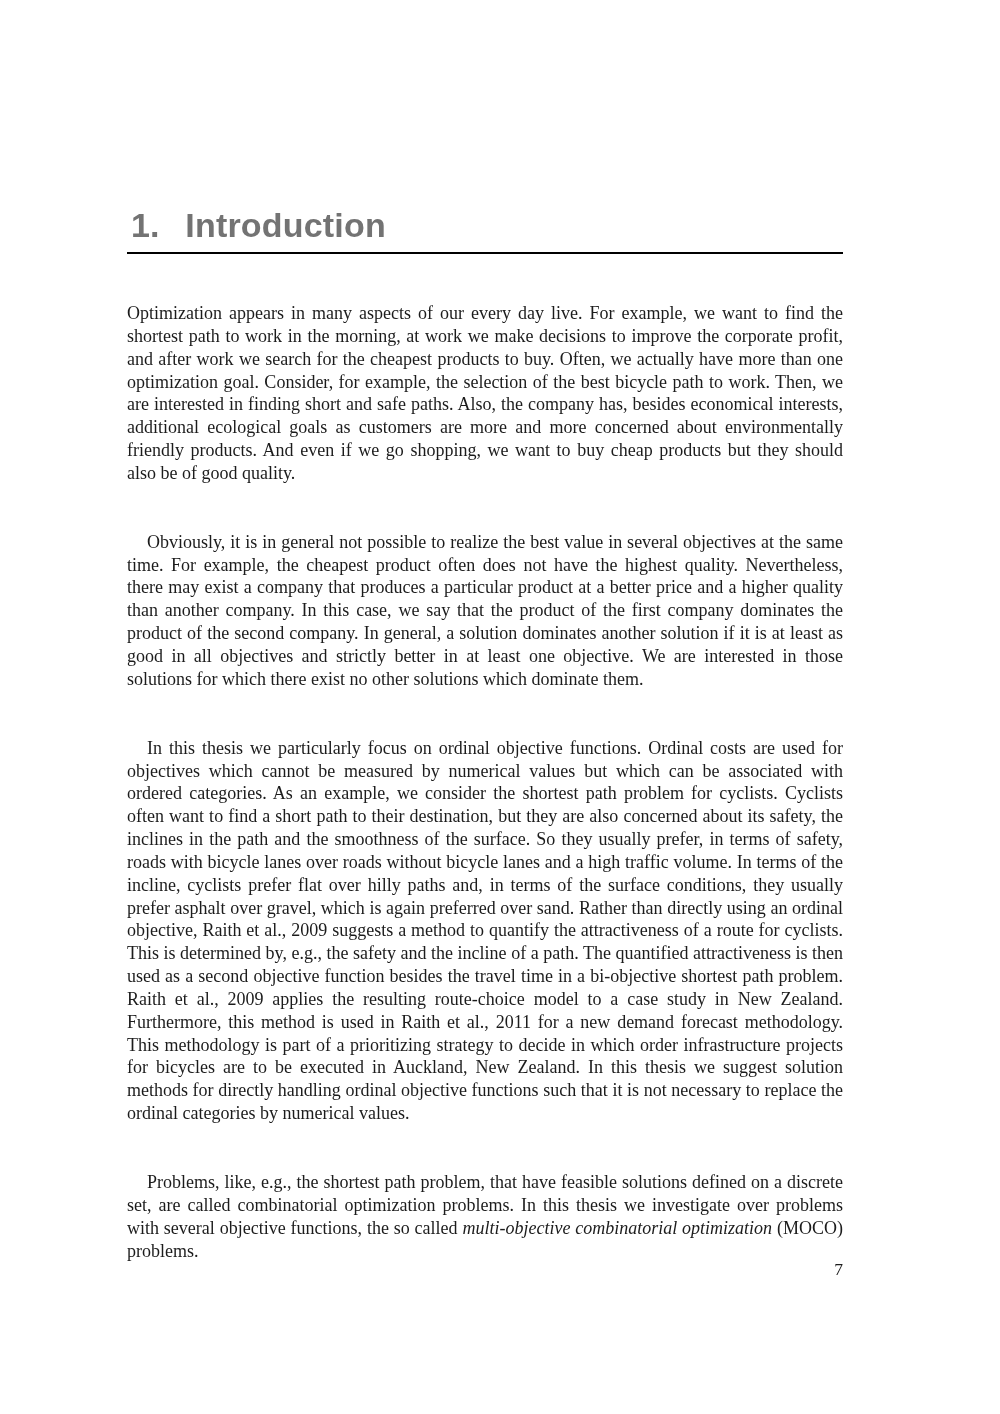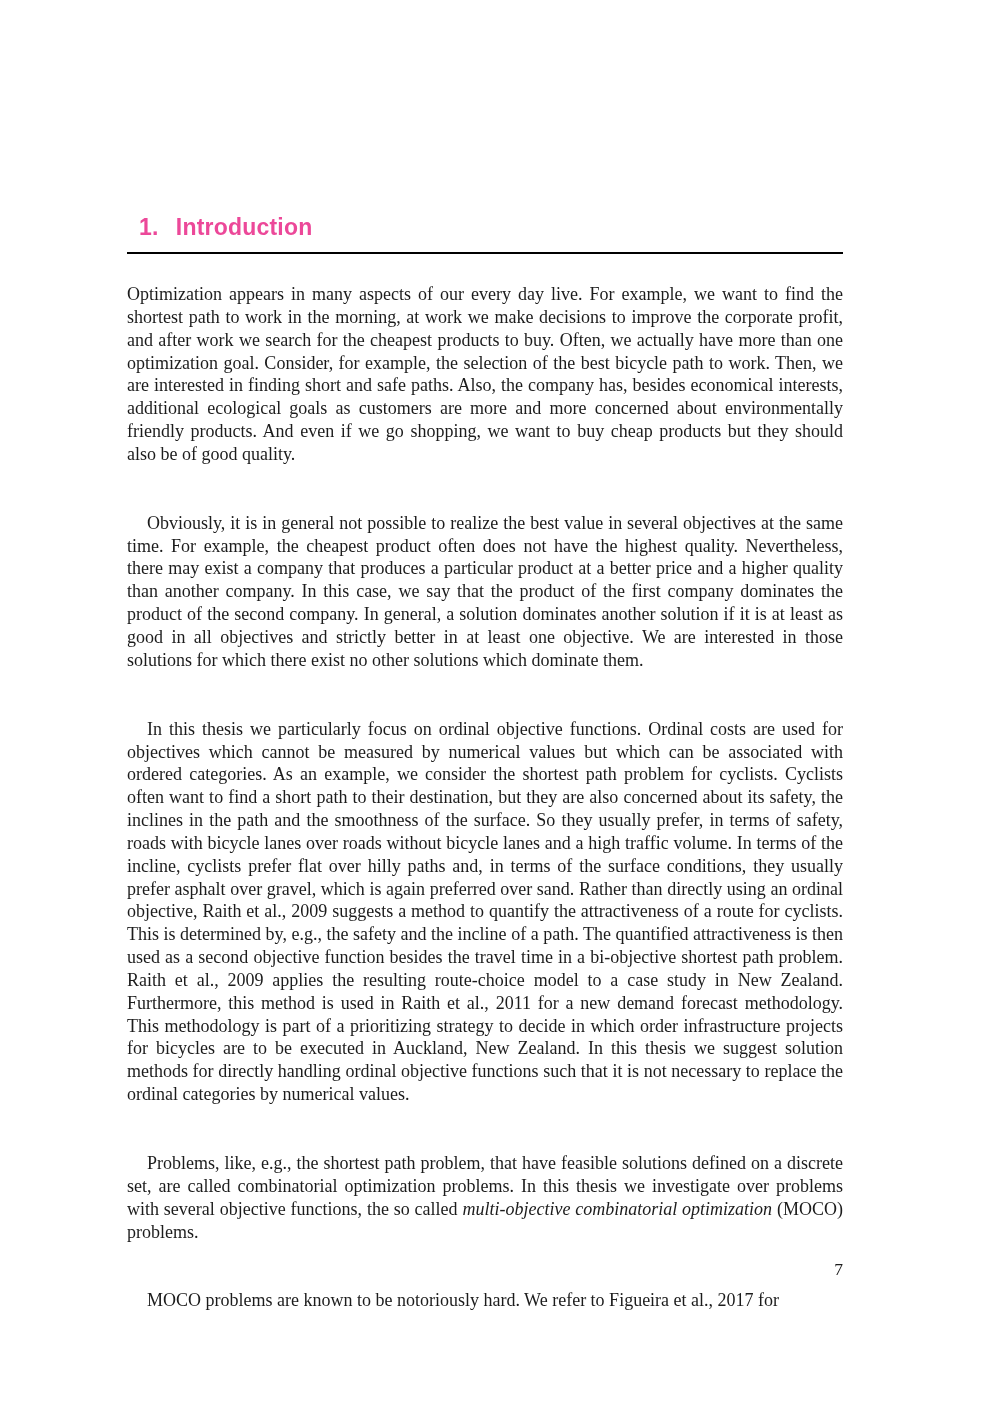--- a/index.html
+++ b/index.html
@@ -14,44 +14,44 @@
     background: #ffffff;
     overflow: hidden;
     font-family: "Liberation Serif", serif;
     color: #1c1c1c;
   }
   .chapter-heading {
     position: absolute;
     top: 203px;
     left: 127px;
     width: 716px;
-    margin: 12px;
+    margin: 4px;
     font-family: "Liberation Sans", sans-serif;
     font-weight: 700;
-    font-size: 23px;
+    font-size: 34px;
     letter-spacing: 0.2px;
-    color: #ec4899;
+    color: #737373;
     line-height: 1.1;
   }
   .chapter-number {
     margin-right: 0.75em;
   }
   .heading-rule {
     position: absolute;
     top: 252px;
     left: 127px;
     width: 716px;
     height: 0;
     border: none;
     border-top: 2.4px solid #000000;
     margin: 0;
   }
   .body-text {
     position: absolute;
-    top: 283px;
+    top: 302px;
     left: 127px;
     width: 716px;
     font-size: 18px;
     line-height: 22.85px;
     text-align: justify;
     font-family: Liberation Serif, serif;
   }
   .body-text p {
     margin: 0;
     padding: 0;
@@ -82,18 +82,17 @@
     <span class="chapter-number">1.</span><span>Introduction</span>
   </h1>
 
   <hr class="heading-rule">
 
   <div class="body-text">
       <p><span>Optimization appears in many aspects of our every day live. For example, we want to find the shortest path to work in the morning, at work we make decisions to improve the corporate profit, and after work we search for the cheapest products to buy. Often, we actually have more than one optimization goal. Consider, for example, the selection of the best bicycle path to work. Then, we are interested in finding short and safe paths. Also, the company has, besides economical interests, additional ecological goals as customers are more and more concerned about environmentally friendly products. And even if we go shopping, we want to buy cheap products but they should also be of good quality.</span></p>
       <p class="indent"><span>Obviously, it is in general not possible to realize the best value in several objectives at the same time. For example, the cheapest product often does not have the highest quality. Nevertheless, there may exist a company that produces a particular product at a better price and a higher quality than another company. In this case, we say that the product of the first company dominates the product of the second company. In general, a solution dominates another solution if it is at least as good in all objectives and strictly better in at least one objective. We are interested in those solutions for which there exist no other solutions which dominate them.</span></p>
       <p class="indent"><span>In this thesis we particularly focus on ordinal objective functions. Ordinal costs are used for objectives which cannot be measured by numerical values but which can be associated with ordered categories. As an example, we consider the shortest path problem for cyclists. Cyclists often want to find a short path to their destination, but they are also concerned about its safety, the inclines in the path and the smoothness of the surface. So they usually prefer, in terms of safety, roads with bicycle lanes over roads without bicycle lanes and a high traffic volume. In terms of the incline, cyclists prefer flat over hilly paths and, in terms of the surface conditions, they usually prefer asphalt over gravel, which is again preferred over sand. Rather than directly using an ordinal objective, Raith et al., 2009 suggests a method to quantify the attractiveness of a route for cyclists. This is determined by, e.g., the safety and the incline of a path. The quantified attractiveness is then used as a second objective function besides the travel time in a bi-objective shortest path problem. Raith et al., 2009 applies the resulting route-choice model to a case study in New Zealand. Furthermore, this method is used in Raith et al., 2011 for a new demand forecast methodology. This methodology is part of a prioritizing strategy to decide in which order infrastructure projects for bicycles are to be executed in Auckland, New Zealand. In this thesis we suggest solution methods for directly handling ordinal objective functions such that it is not necessary to replace the ordinal categories by numerical values.</span></p>
       <p class="indent"><span>Problems, like, e.g., the shortest path problem, that have feasible solutions defined on a discrete set, are called combinatorial optimization problems. In this thesis we investigate over problems with several objective functions, the so called </span><em>multi-objective combinatorial optimization</em><span> (MOCO) problems.</span></p>
-      <p class="indent"><span>MOCO problems are known to be notoriously hard. We refer to Figueira et al., 2017 for</span></p>
     </div>
 
   <div class="page-number">7</div>
 
 </div>
 
 </body></html>

